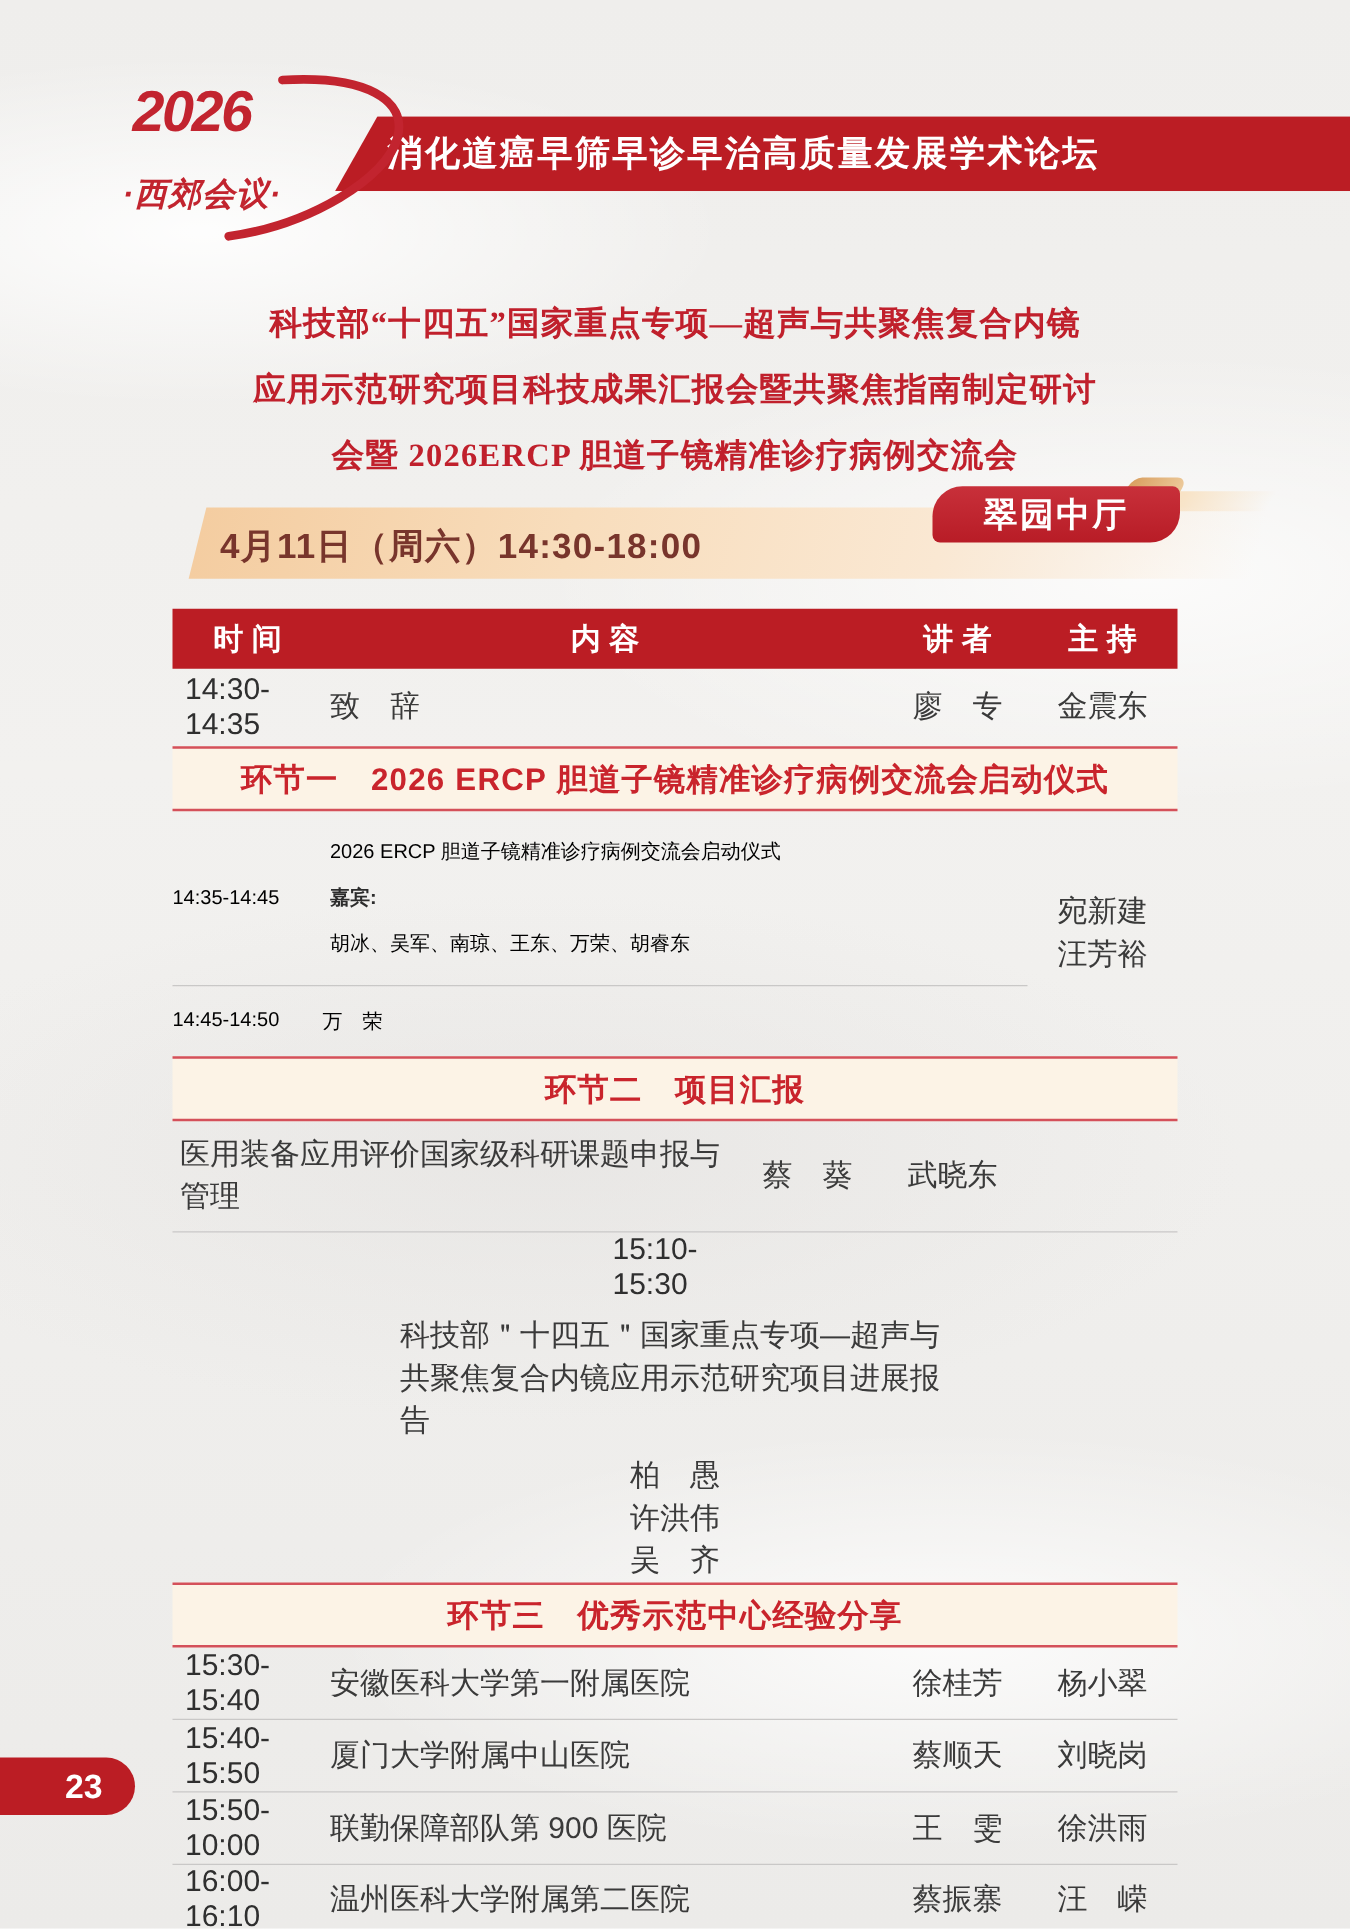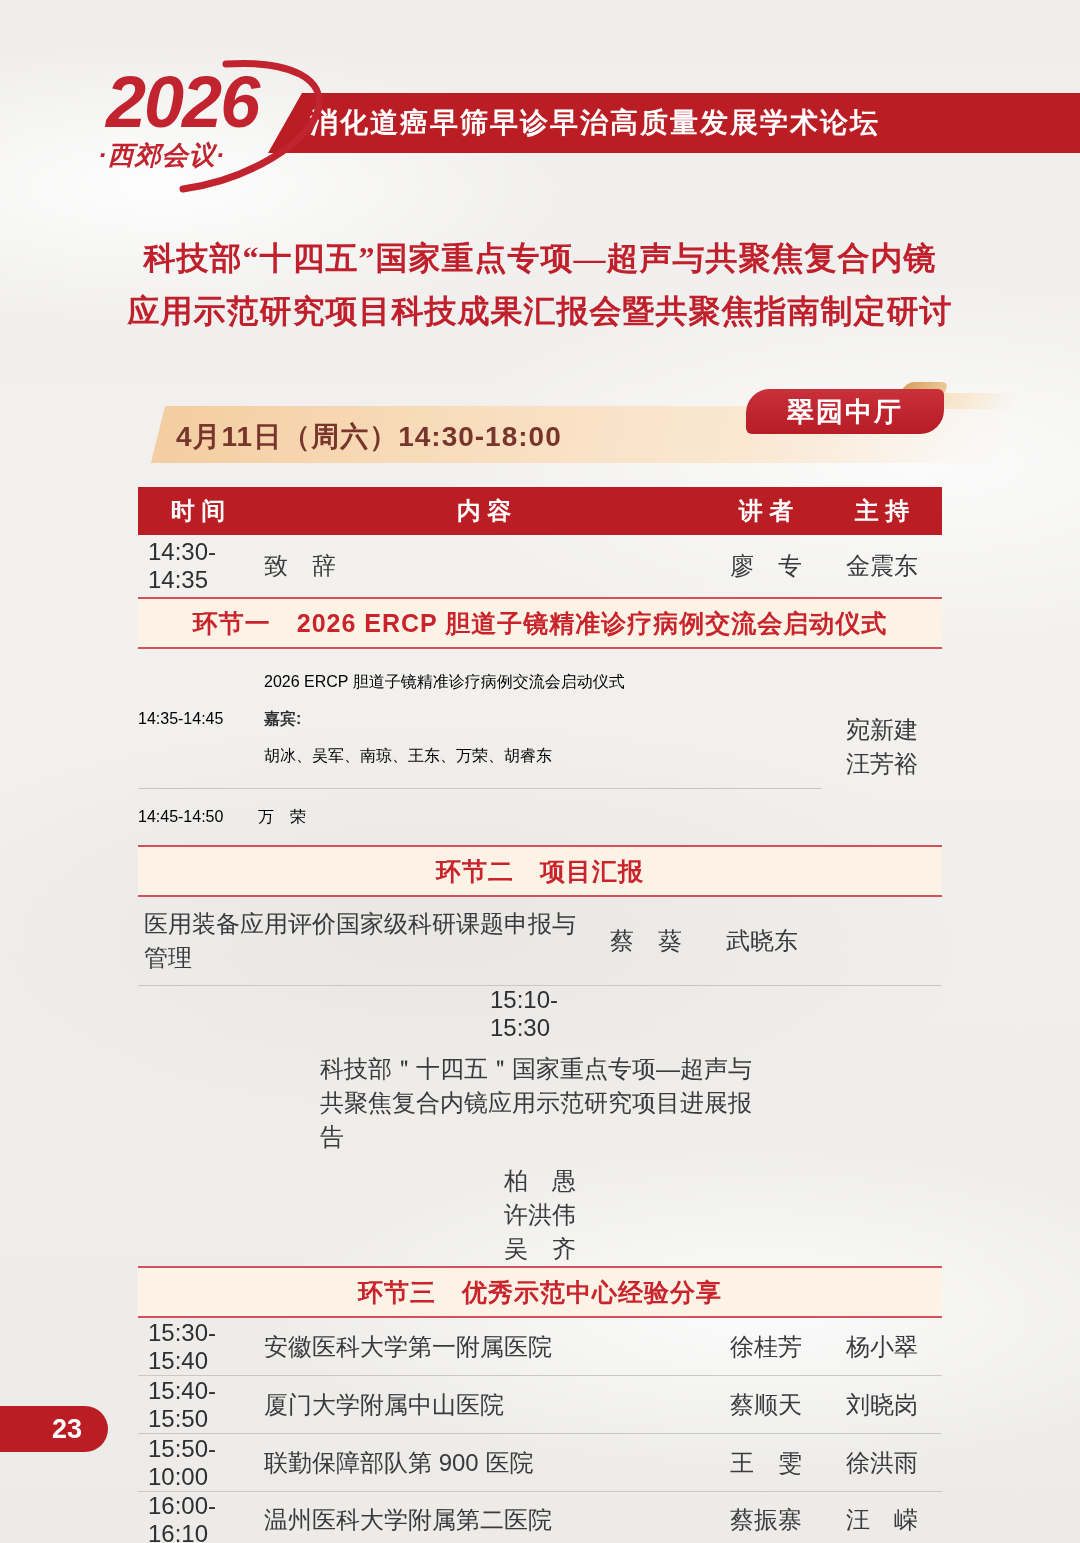--- a/index.html
+++ b/index.html
@@ -24,34 +24,34 @@
     display:flex; align-items:center;
   }
   .top-banner-text {
     color:#fff; font-size:28px; font-weight:bold; letter-spacing:2px;
     padding-left:42px; white-space:nowrap;
   }
   .logo { position:absolute; left:88px; top:58px; width:240px; height:130px; }
   .logo-swoosh { position:absolute; left:0; top:0; }
   .logo-year {
     position:absolute; left:18px; top:8px; color:#c2242f;
-    font-size:72px; font-weight:bold; font-style:italic; letter-spacing:-2px;
+    font-size:46px; font-weight:bold; font-style:italic; letter-spacing:-2px;
     line-height:1; font-family:"Liberation Sans",sans-serif;
   }
   .logo-sub {
     position:absolute; left:10px; top:80px; color:#c2242f;
     font-size:26px; font-weight:bold; font-style:italic; letter-spacing:1px; white-space:nowrap;
   }
 
   
   .doc-title {
     position:absolute; left:60px; top:232px; width:960px;
     text-align:center; color:#c0202c; font-weight:bold;
     font-family:"Liberation Serif","DejaVu Serif",serif;
-    font-size:32px; line-height:53px; letter-spacing:1px;
+    font-size:26px; line-height:53px; letter-spacing:1px;
   }
 
   
   .date-strip-hi {
     position:absolute; left:772px; top:393px; width:245px; height:16px;
     transform:skewX(-32deg);
     background:linear-gradient(90deg,#f2c79b, #f8e3c6 70%, rgba(248,227,198,0));
   }
   .date-strip {
     position:absolute; left:158px; top:406px; width:850px; height:57px;
@@ -145,20 +145,21 @@
     <svg class="logo-swoosh" width="250" height="135" viewBox="0 0 250 135">
       <path d="M 138 6 C 205 2 238 22 230 52 C 222 84 160 122 95 131" fill="none" stroke="#c2242f" stroke-width="7" stroke-linecap="round"></path>
     </svg>
     <div class="logo-year">2026</div>
     <div class="logo-sub">·西郊会议·</div>
   </div>
 
   <div class="doc-title">
     <div>科技部“十四五”国家重点专项—超声与共聚焦复合内镜</div>
     <div>应用示范研究项目科技成果汇报会暨共聚焦指南制定研讨</div>
+    <div>会暨 2026ERCP 胆道子镜精准诊疗病例交流会</div>
   </div>
 
   <div class="date-strip-hi"></div>
   <div class="date-strip"></div>
   <div class="date-text">4月11日（周六）14:30-18:00</div>
   <div class="venue-fold"></div>
   <div class="venue-badge">
 
     <div class="venue-badge-text">翠园中厅</div>
   </div>

